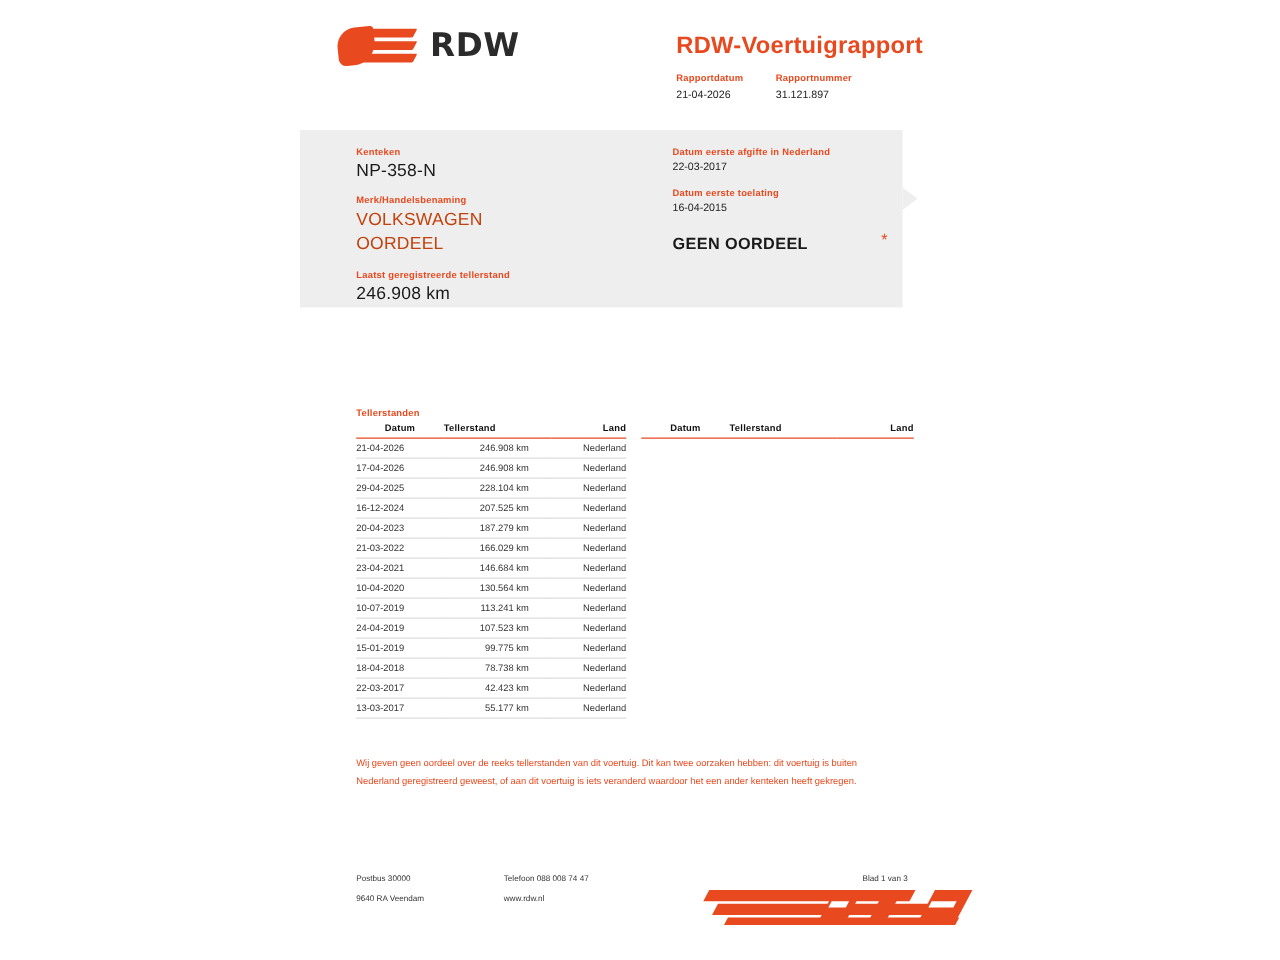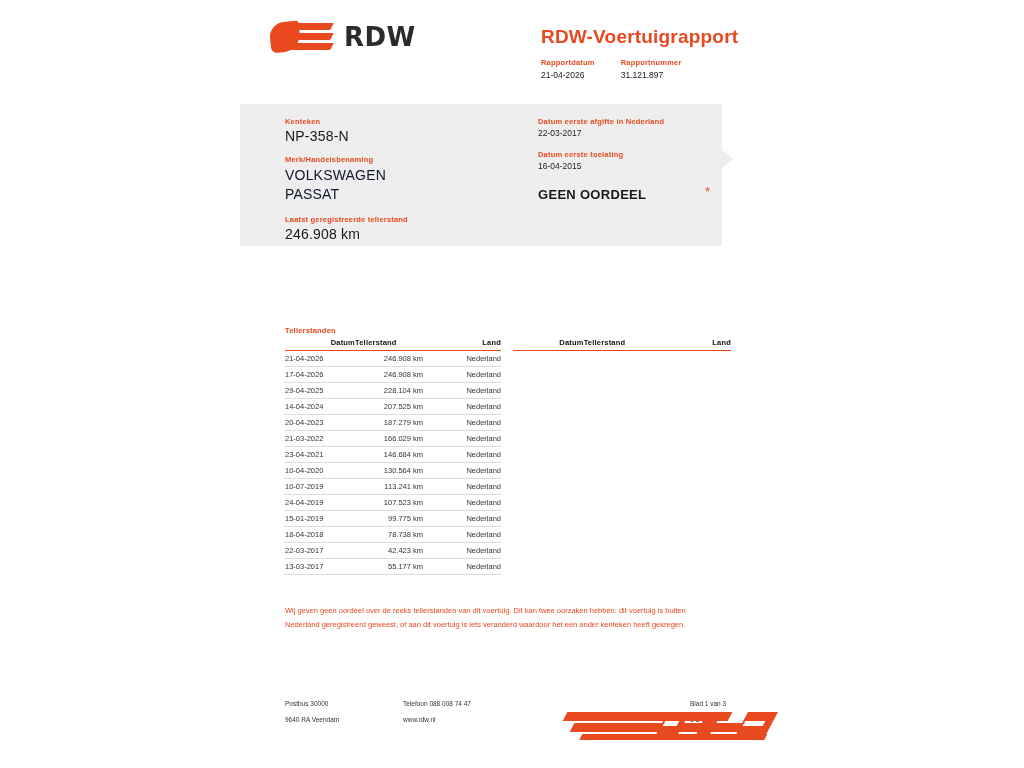--- a/index.html
+++ b/index.html
@@ -141,21 +141,21 @@
     margin-bottom: 11px;
     letter-spacing: 0.2px;
   }
   .fld-value-sm {
     font-size: 8.5px;
     color: #222;
     margin-bottom: 12px;
   }
   .fld-value-brand {
     font-size: 14px;
-    color: #0f172a;
+    color: #c2410c;
     line-height: 1.35;
     margin-bottom: 11px;
     letter-spacing: 0.2px;
   }
   .verdict {
     font-size: 13px;
     font-weight: bold;
     color: #1a1a1a;
     letter-spacing: 0.3px;
     margin-top: 16px;
@@ -188,21 +188,21 @@
     border-collapse: collapse;
     font-size: 7.5px;
     color: #222;
   }
   .tbl.left  { width: 216px; }
   .tbl.right { width: 218px; margin-left: 12px; }
   .tbl thead th {
     font-size: 7.5px;
     font-weight: bold;
     color: #111;
-    text-align: right;
+    text-align: center;
     padding: 0 0 3px 0;
     border-bottom: 1px solid #e8491e;
     letter-spacing: 0.2px;
   }
   .tbl thead th.c-date  { width: 70px; }
   .tbl thead th.c-stand { width: 86px; text-align: left; }
   .tbl thead th.c-land  { width: 60px; text-align: right; }
   .tbl tbody td {
     padding: 3px 0 3px 0;
     border-bottom: 1px solid #dcdcdc;
@@ -313,21 +313,21 @@
   </div>
 
   <div class="panel">
     <div class="panel-left">
       <div class="fld-label">Kenteken</div>
       <div class="fld-value-lg">NP-358-N</div>
 
       <div class="fld-label">Merk/Handelsbenaming</div>
       <div class="fld-value-brand">
         <div>VOLKSWAGEN</div>
-        <div>PASSAT</div>
+        <div>OORDEEL</div>
       </div>
 
       <div class="fld-label">Laatst geregistreerde tellerstand</div>
       <div class="fld-value-lg">246.908 km</div>
     </div>
 
     <div class="panel-right">
       <div class="fld-label">Datum eerste afgifte in Nederland</div>
       <div class="fld-value-sm">22-03-2017</div>
 
@@ -360,21 +360,21 @@
               <td class="c-date">17-04-2026</td>
               <td class="c-stand">246.908 km</td>
               <td class="c-land">Nederland</td>
             </tr>
             <tr>
               <td class="c-date">29-04-2025</td>
               <td class="c-stand">228.104 km</td>
               <td class="c-land">Nederland</td>
             </tr>
             <tr>
-              <td class="c-date">14-04-2024</td>
+              <td class="c-date">16-12-2024</td>
               <td class="c-stand">207.525 km</td>
               <td class="c-land">Nederland</td>
             </tr>
             <tr>
               <td class="c-date">20-04-2023</td>
               <td class="c-stand">187.279 km</td>
               <td class="c-land">Nederland</td>
             </tr>
             <tr>
               <td class="c-date">21-03-2022</td>

